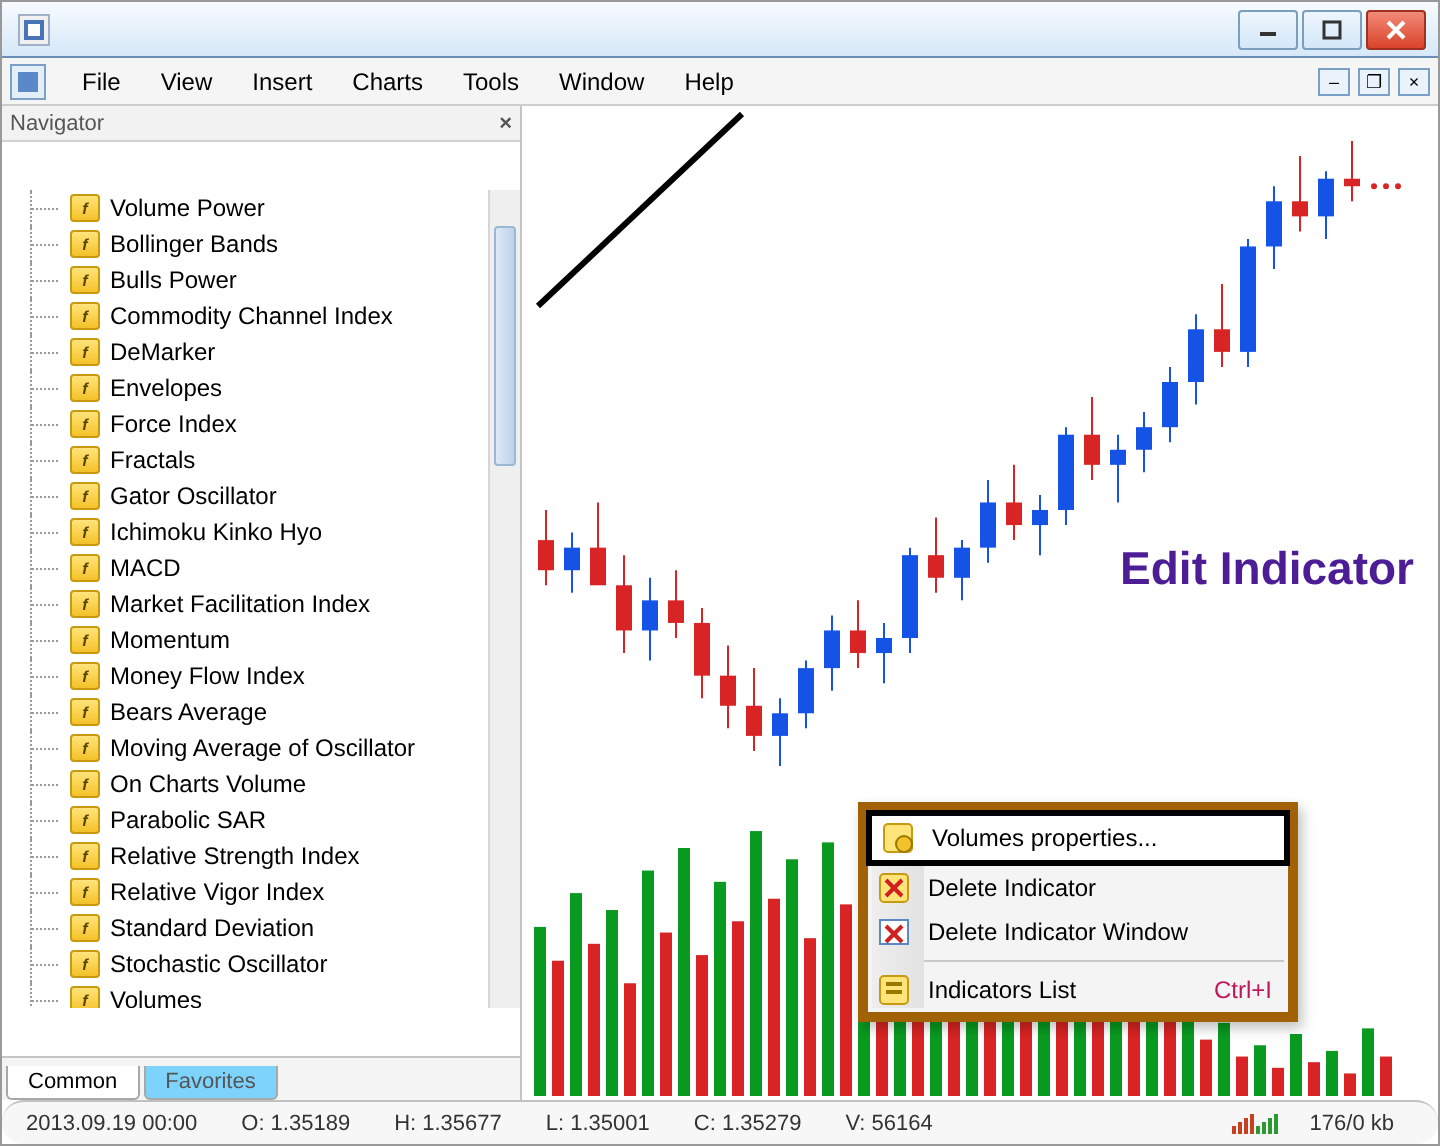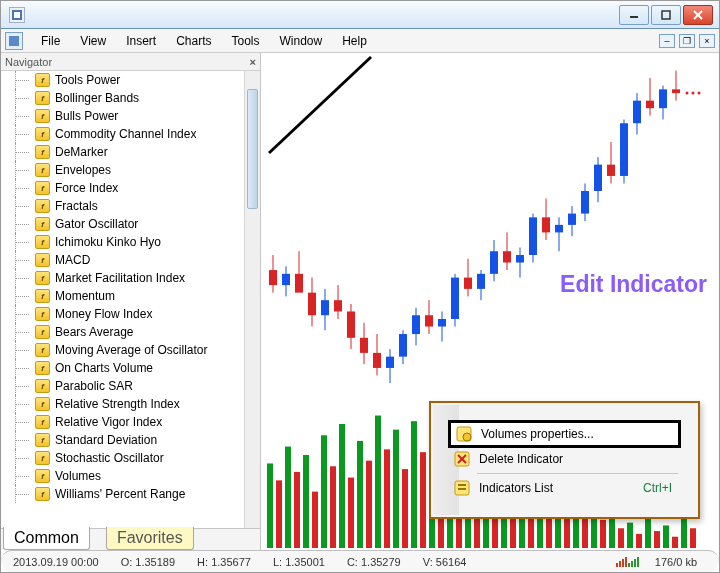--- a/index.html
+++ b/index.html
@@ -53,20 +53,21 @@
 
 .main {
   display:flex;
   height: calc(573px - 28px - 24px - 22px - 2px);
 }
 .navigator {
   width: 260px;
   border-right: 1px solid #c5c5c5;
   display:flex; flex-direction:column;
   background:#fff;
+  gap:24px;
 }
 .nav-header {
   height:18px;
   display:flex; align-items:center;
   padding: 0 4px;
   color:#555;
   background:#f2f2f2;
   border-bottom:1px solid #d0d0d0;
   font-size:11px;
 }
@@ -120,62 +121,62 @@
   height:22px; display:flex; align-items:flex-end;
   border-top:1px solid #c5c5c5;
   background:#f4f4f4;
   padding: 0 2px;
 }
 .nav-tab {
   padding: 2px 10px;
   border:1px solid #a8a8a8;
   border-top:none;
   background:#fff;
-  margin-right:16px;
+  margin-right:2px;
   border-radius: 0 0 3px 3px;
-  font-size:16px;
-}
-.nav-tab.inactive { background:#fef9c3; color:#555;}
+  font-size:11px;
+}
+.nav-tab.inactive { background:#7dd3fc; color:#555;}
 
 
 .chart {
   flex:1;
   position:relative;
   background:#fff;
 }
 .chart svg { position:absolute; inset:0; }
 
 .annotation {
   position:absolute;
   right: 12px;
   top: 218px;
   font-family: Arial, sans-serif;
   font-size: 23px;
   font-weight:bold;
-  color:#8b5cf6;
+  color:#4c1d95;
 }
 .annotation-line {
   position:absolute;
   left: 294px;
   top: 250px;
   width: 120px;
   height: 108px;
   pointer-events:none;
 }
 
 
 .context-menu {
   position:absolute;
   left: 168px;
   top: 348px;
-  width: 271px;
+  width: 220px;
   background:#f4f4f4;
-  border:2px solid #a16207;
+  border:5px solid #a16207;
   box-shadow: 2px 3px 6px rgba(0,0,0,0.25);
-  padding:18px;
+  padding:0;
 }
 .context-menu .gutter {
   position:absolute; left:2px; top:2px; bottom:2px; width:26px;
   background: linear-gradient(to right,#eeeeee,#e2e2e2);
 }
 .cm-item {
   position:relative;
   display:flex; align-items:center;
   height:22px;
   padding-left:30px;
@@ -187,21 +188,21 @@
   margin:-1px -1px 0 -1px;
   height:28px;
   z-index:2;
   background:#fff;
 }
 .cm-item .cm-icon {
   position:absolute; left:5px; width:16px; height:16px;
   display:flex;align-items:center;justify-content:center;
 }
 .cm-sep { height:1px; background:#c8c8c8; margin:3px 2px 3px 28px; }
-.cm-short { margin-left:auto; color:#15803d;}
+.cm-short { margin-left:auto; color:#be185d;}
 
 
 .statusbar {
   height:22px;
   border-top:1px solid #c0c0c0;
   display:flex; align-items:center;
   font-size:11px;
   color:#333;
   background:#f7f7f7;
   padding: 0 6px;
@@ -267,21 +268,21 @@
   <div class="navigator">
     <div class="nav-header">
       <span>Navigator</span>
       <span class="close-x">×</span>
     </div>
     <div class="nav-tree">
       <div class="nav-tree-inner" id="nav-tree-inner">
           <div class="nav-item">
             <span class="twig"></span>
             <span class="fx-icon">f</span>
-            <span>Tools Power</span>
+            <span>Volume Power</span>
           </div>
           <div class="nav-item">
             <span class="twig"></span>
             <span class="fx-icon">f</span>
             <span>Bollinger Bands</span>
           </div>
           <div class="nav-item">
             <span class="twig"></span>
             <span class="fx-icon">f</span>
             <span>Bulls Power</span>
@@ -540,20 +541,30 @@
       <div class="cm-item">
         <span class="cm-icon">
           <svg width="16" height="16">
               <rect x="1" y="1" width="14" height="14" rx="2" fill="#ffe47a" stroke="#c89a10"></rect>
               <line x1="4" y1="4" x2="12" y2="12" stroke="#d02020" stroke-width="2"></line>
               <line x1="12" y1="4" x2="4" y2="12" stroke="#d02020" stroke-width="2"></line>
             </svg>
         </span>
         <span>Delete Indicator</span>
       </div>
+      <div class="cm-item">
+        <span class="cm-icon">
+          <svg width="16" height="16">
+              <rect x="1" y="2" width="14" height="12" fill="#fff" stroke="#5a88c8"></rect>
+              <line x1="4" y1="5" x2="12" y2="13" stroke="#d02020" stroke-width="2"></line>
+              <line x1="12" y1="5" x2="4" y2="13" stroke="#d02020" stroke-width="2"></line>
+            </svg>
+        </span>
+        <span>Delete Indicator Window</span>
+      </div>
       <div class="cm-sep"></div>
       <div class="cm-item">
         <span class="cm-icon">
           <svg width="16" height="16">
               <rect x="1" y="1" width="14" height="14" rx="2" fill="#ffe47a" stroke="#c89a10"></rect>
               <rect x="4" y="4" width="8" height="2" fill="#9a7800"></rect>
               <rect x="4" y="8" width="8" height="2" fill="#9a7800"></rect>
             </svg>
         </span>
         <span>Indicators List</span>

